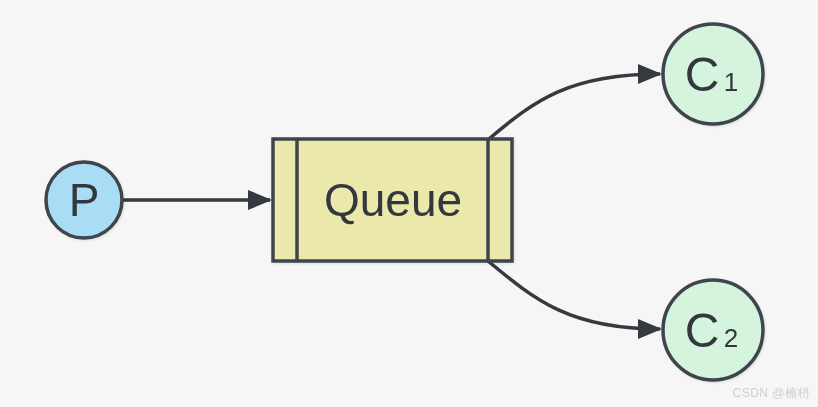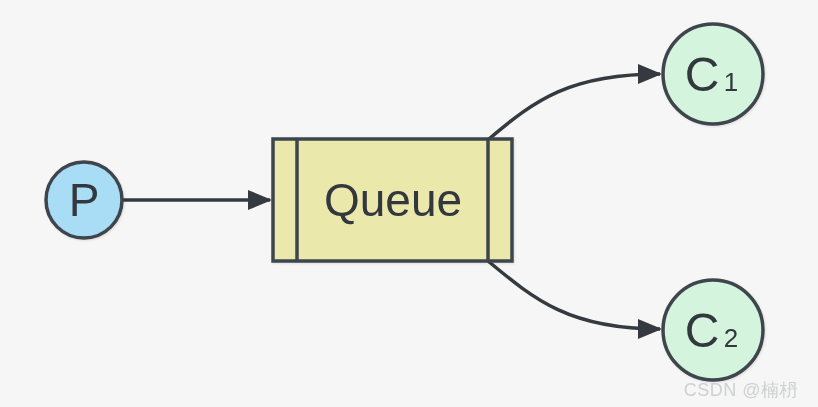--- a/index.html
+++ b/index.html
@@ -39,23 +39,23 @@
     fill: #33383e;
     font-family: "Liberation Sans", sans-serif;
     font-weight: 500;
     text-anchor: middle;
   }
   .label-large { font-size: 46px; }
   .label-c { font-size: 48px; }
   .label-sub { font-size: 26px; }
   .watermark {
     position: absolute;
-    right: 20px;
+    right: 8px;
     bottom: 5px;
-    font-size: 18px;
+    font-size: 12px;
     color: #cfd0d0;
     letter-spacing: 0.5px;
     user-select: none;
   }
 </style>
 </head>
 <body>
 
 <div class="canvas">
   <svg width="818" height="407" viewBox="0 0 818 407">

